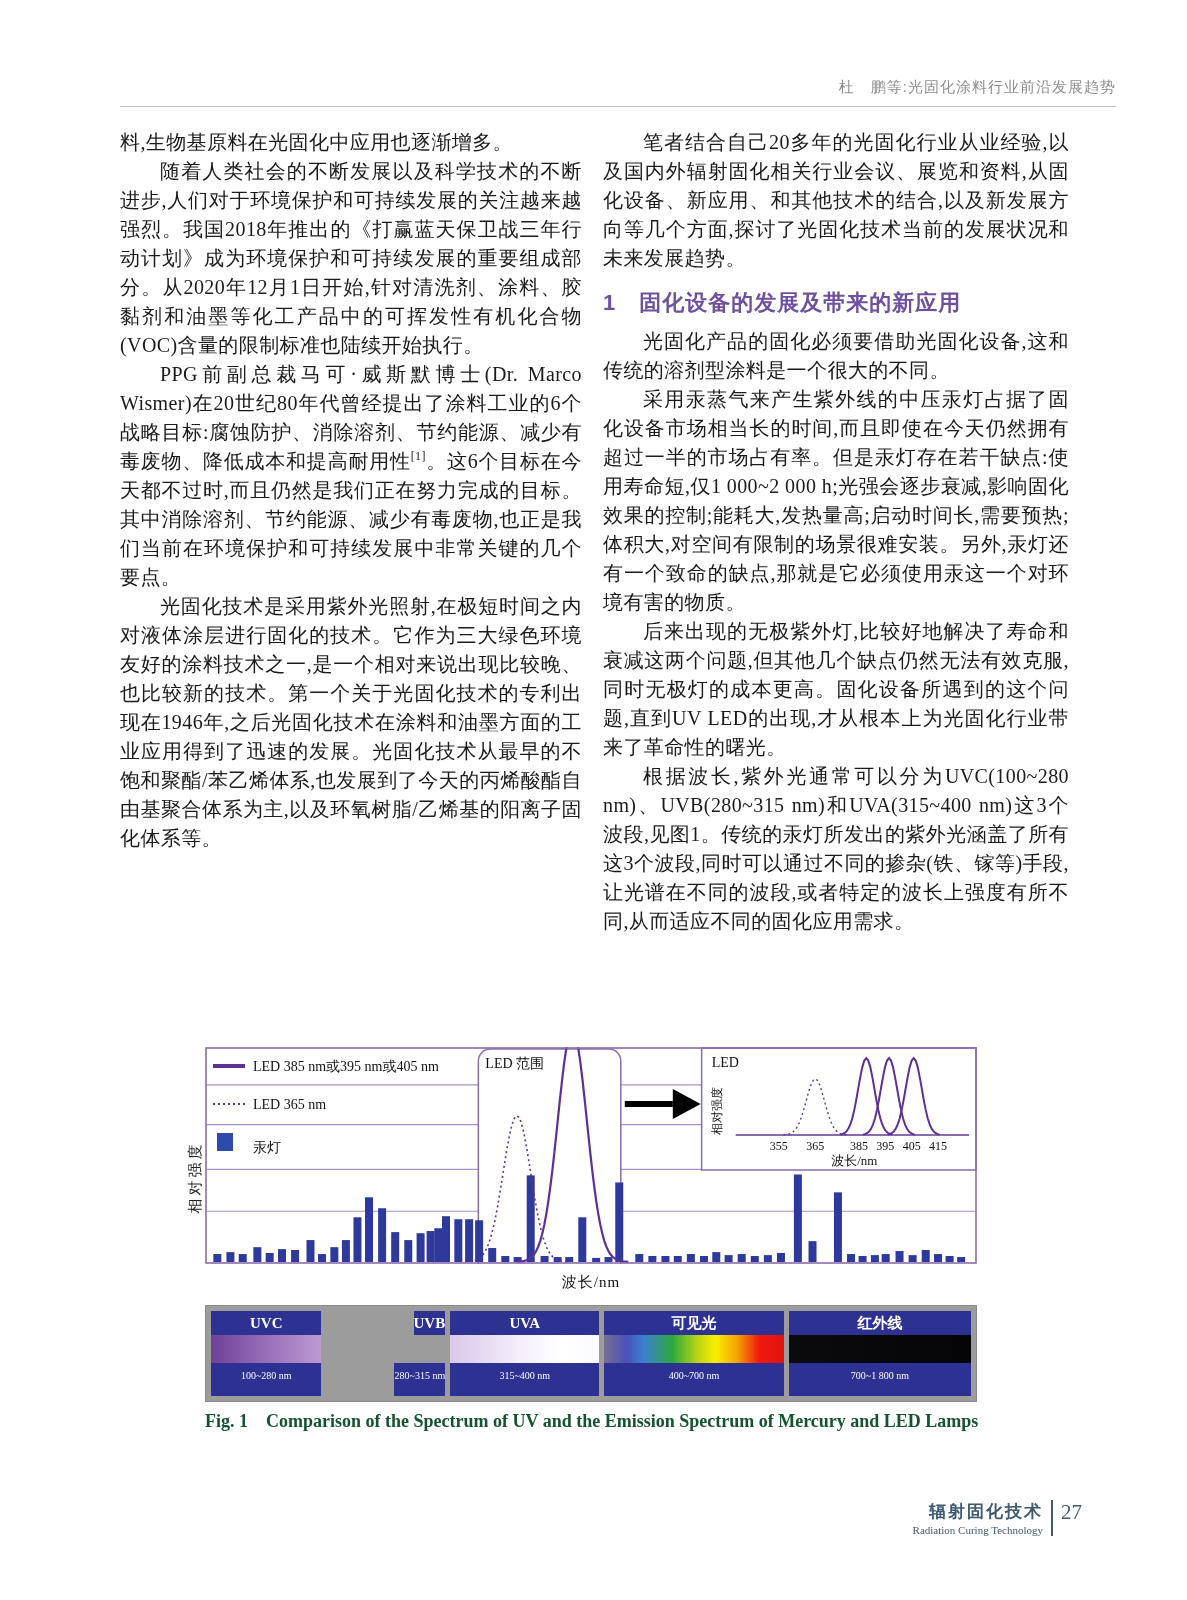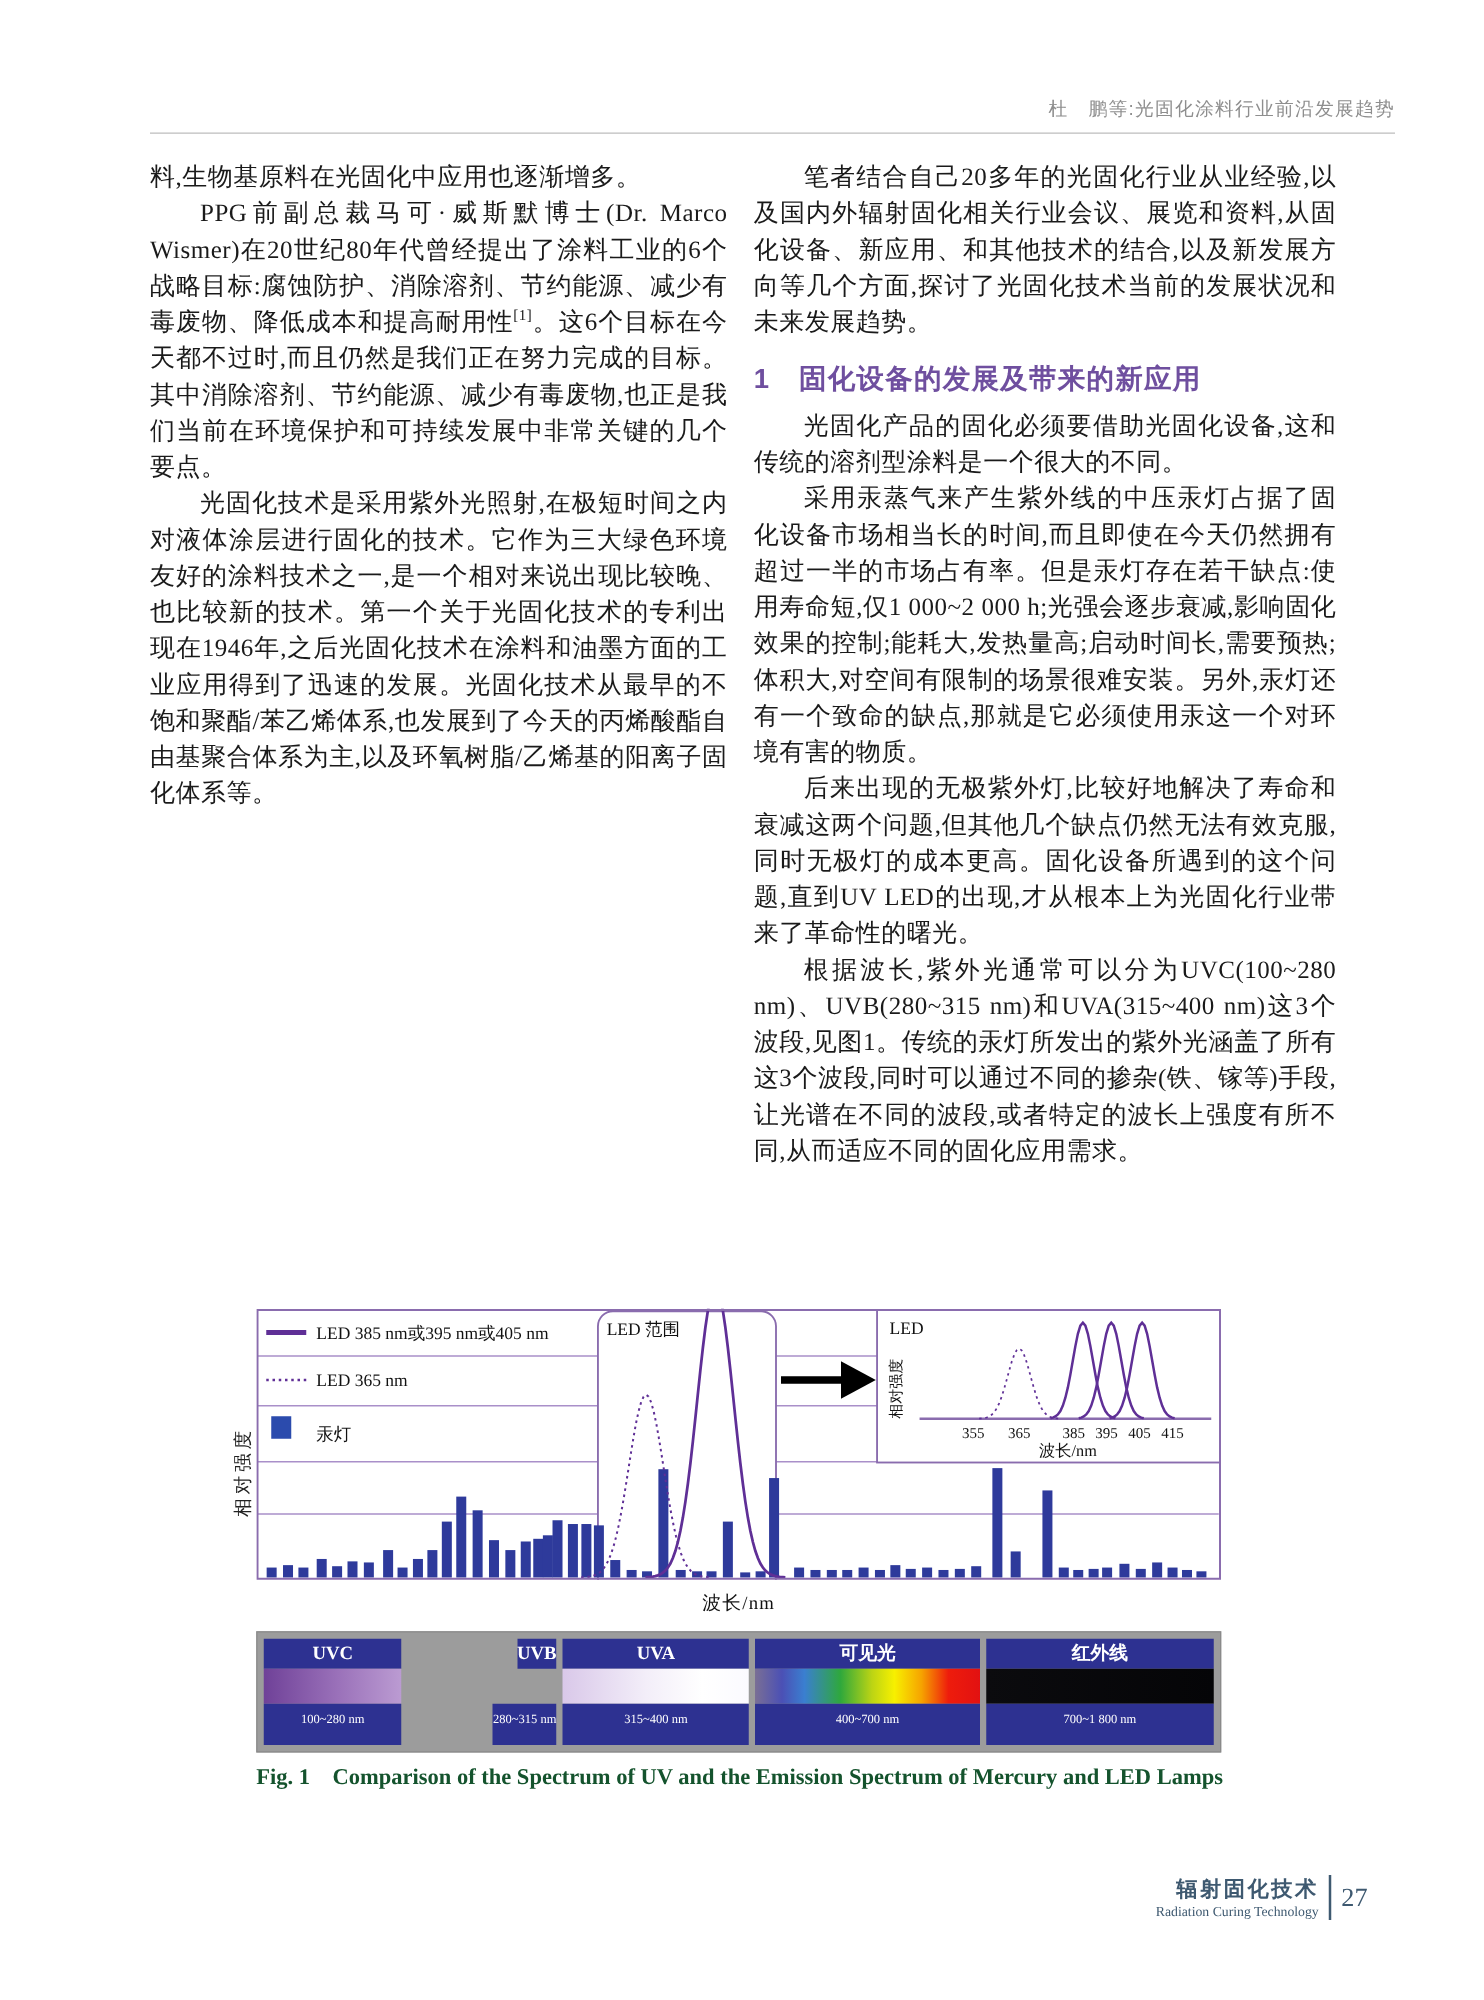--- a/index.html
+++ b/index.html
@@ -29,38 +29,39 @@
   .strip{margin-top:13px;background:#9c9c9c;border:1px solid #8a8a8a;padding:5px;display:flex;gap:5px;}
   .strip .cell{display:flex;flex-direction:column;min-width:0;}
   .strip .cell-h,.strip .cell-r{background:#2d3191;color:#fff;text-align:center;font-weight:bold;}
   .strip .cell-h{font-size:15px;line-height:24px;height:24px;}
   .strip .cell-g{height:28px;}
   .strip .cell-r{font-size:10px;line-height:25px;height:33px;font-weight:normal;}
   .cap-cn{margin-top:18px;text-align:center;font-family:"Liberation Sans","DejaVu Sans",sans-serif;
         font-size:20px;font-weight:bold;color:#000;letter-spacing:1px;}
   .cap-en{margin-top:7px;text-align:center;font-size:18px;font-weight:bold;color:#14532d;white-space:nowrap;}
   
-  .page-footer{position:absolute;top:1500px;right:140px;display:flex;align-items:center;color:#3e5970;}
+  .page-footer{position:absolute;top:1500px;right:152px;display:flex;color:#3e5970;}
   .jtitles{text-align:right;margin-right:8px;}
   .jcn{font-family:"Liberation Sans","DejaVu Sans",sans-serif;font-size:17px;font-weight:bold;letter-spacing:2px;}
   .jen{font-size:11px;margin-top:1px;}
   .vbar{width:2px;height:36px;background:#3e5970;margin-right:8px;}
   .pnum{font-size:21px;}
   text{font-family:"Liberation Serif","DejaVu Serif",serif;}
 </style>
 </head>
 <body>
 
 <div class="page">
 
   <div class="running-header">杜　鹏等:光固化涂料行业前沿发展趋势</div>
   <div class="header-rule"></div>
 
   <div class="col col-left">
     <p class="noindent">料,生物基原料在光固化中应用也逐渐增多。</p>
+    <p>随着人类社会的不断发展以及科学技术的不断进步,人们对于环境保护和可持续发展的关注越来越强烈。我国2018年推出的《打赢蓝天保卫战三年行动计划》成为环境保护和可持续发展的重要组成部分。从2020年12月1日开始,针对清洗剂、涂料、胶黏剂和油墨等化工产品中的可挥发性有机化合物(VOC)含量的限制标准也陆续开始执行。</p>
     <p><span>PPG前副总裁马可·威斯默博士(Dr. Marco Wismer)在20世纪80年代曾经提出了涂料工业的6个战略目标:腐蚀防护、消除溶剂、节约能源、减少有毒废物、降低成本和提高耐用性</span><sup>[1]</sup><span>。这6个目标在今天都不过时,而且仍然是我们正在努力完成的目标。其中消除溶剂、节约能源、减少有毒废物,也正是我们当前在环境保护和可持续发展中非常关键的几个要点。</span></p>
     <p>光固化技术是采用紫外光照射,在极短时间之内对液体涂层进行固化的技术。它作为三大绿色环境友好的涂料技术之一,是一个相对来说出现比较晚、也比较新的技术。第一个关于光固化技术的专利出现在1946年,之后光固化技术在涂料和油墨方面的工业应用得到了迅速的发展。光固化技术从最早的不饱和聚酯/苯乙烯体系,也发展到了今天的丙烯酸酯自由基聚合体系为主,以及环氧树脂/乙烯基的阳离子固化体系等。</p>
   </div>
 
   <div class="col col-right">
     <p>笔者结合自己20多年的光固化行业从业经验,以及国内外辐射固化相关行业会议、展览和资料,从固化设备、新应用、和其他技术的结合,以及新发展方向等几个方面,探讨了光固化技术当前的发展状况和未来发展趋势。</p>
     <h2 class="sec">1　固化设备的发展及带来的新应用</h2>
     <p>光固化产品的固化必须要借助光固化设备,这和传统的溶剂型涂料是一个很大的不同。</p>
     <p>采用汞蒸气来产生紫外线的中压汞灯占据了固化设备市场相当长的时间,而且即使在今天仍然拥有超过一半的市场占有率。但是汞灯存在若干缺点:使用寿命短,仅1 000~2 000 h;光强会逐步衰减,影响固化效果的控制;能耗大,发热量高;启动时间长,需要预热;体积大,对空间有限制的场景很难安装。另外,汞灯还有一个致命的缺点,那就是它必须使用汞这一个对环境有害的物质。</p>
     <p>后来出现的无极紫外灯,比较好地解决了寿命和衰减这两个问题,但其他几个缺点仍然无法有效克服,同时无极灯的成本更高。固化设备所遇到的这个问题,直到UV LED的出现,才从根本上为光固化行业带来了革命性的曙光。</p>

